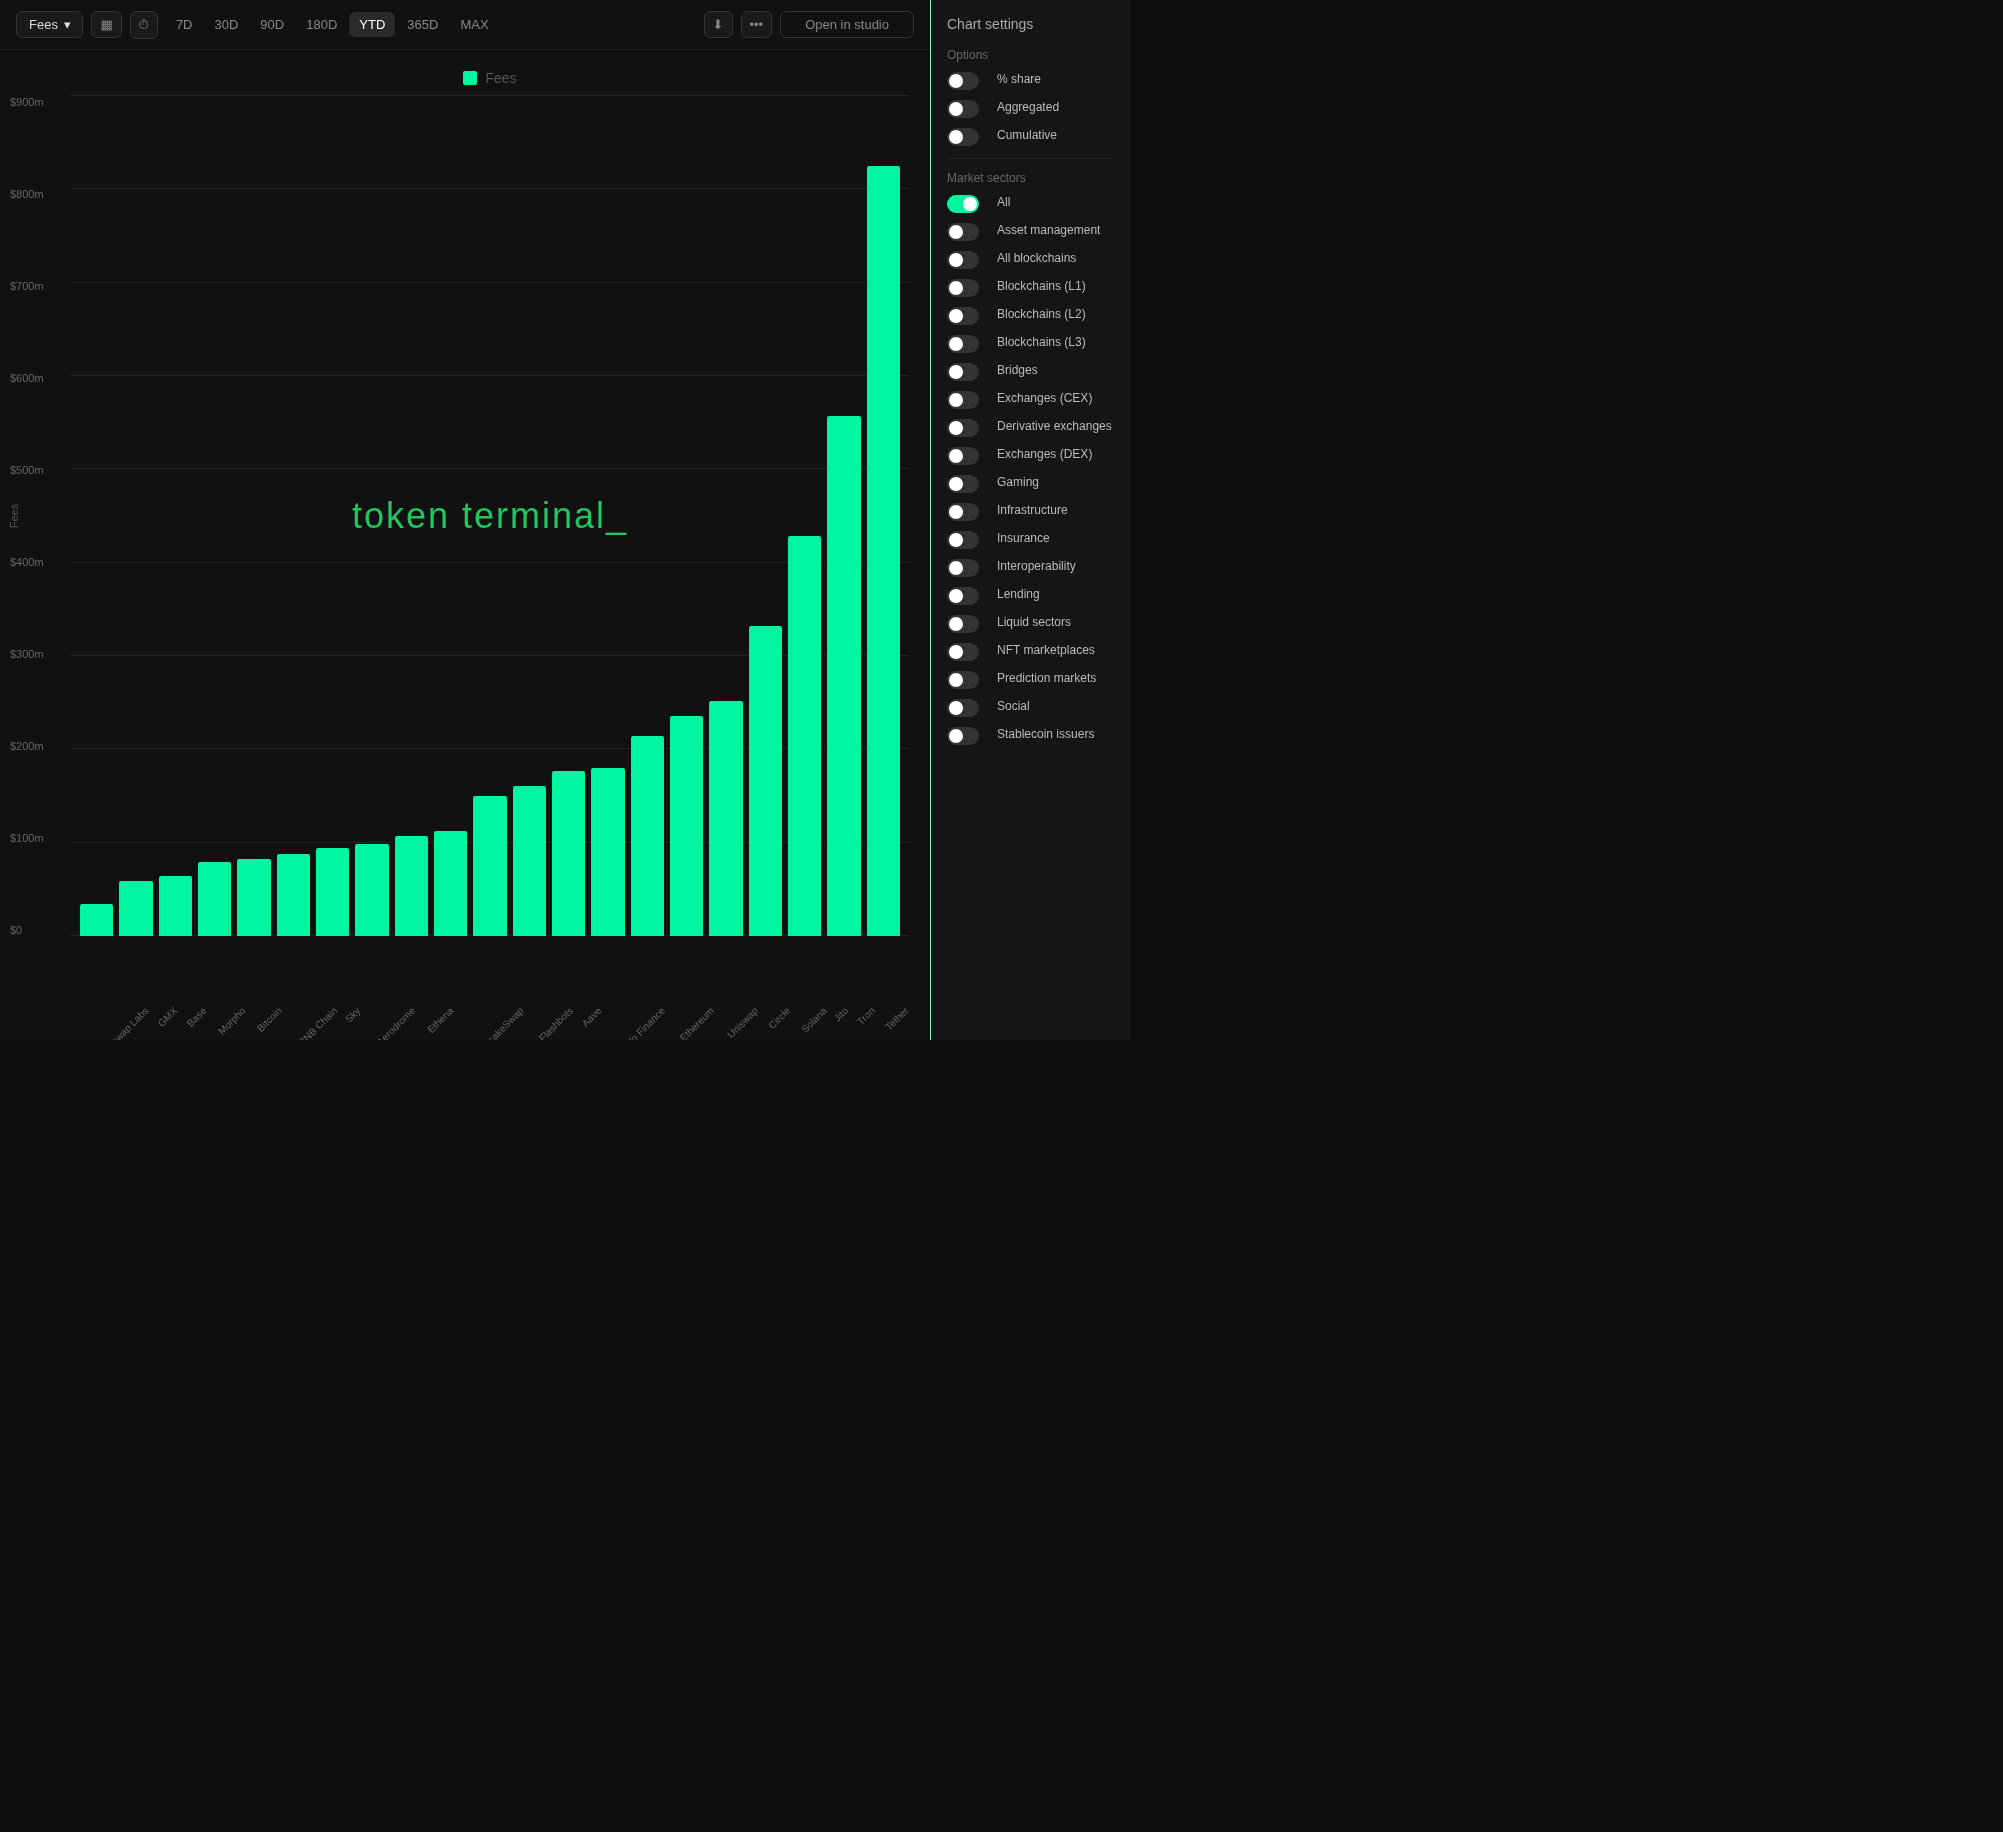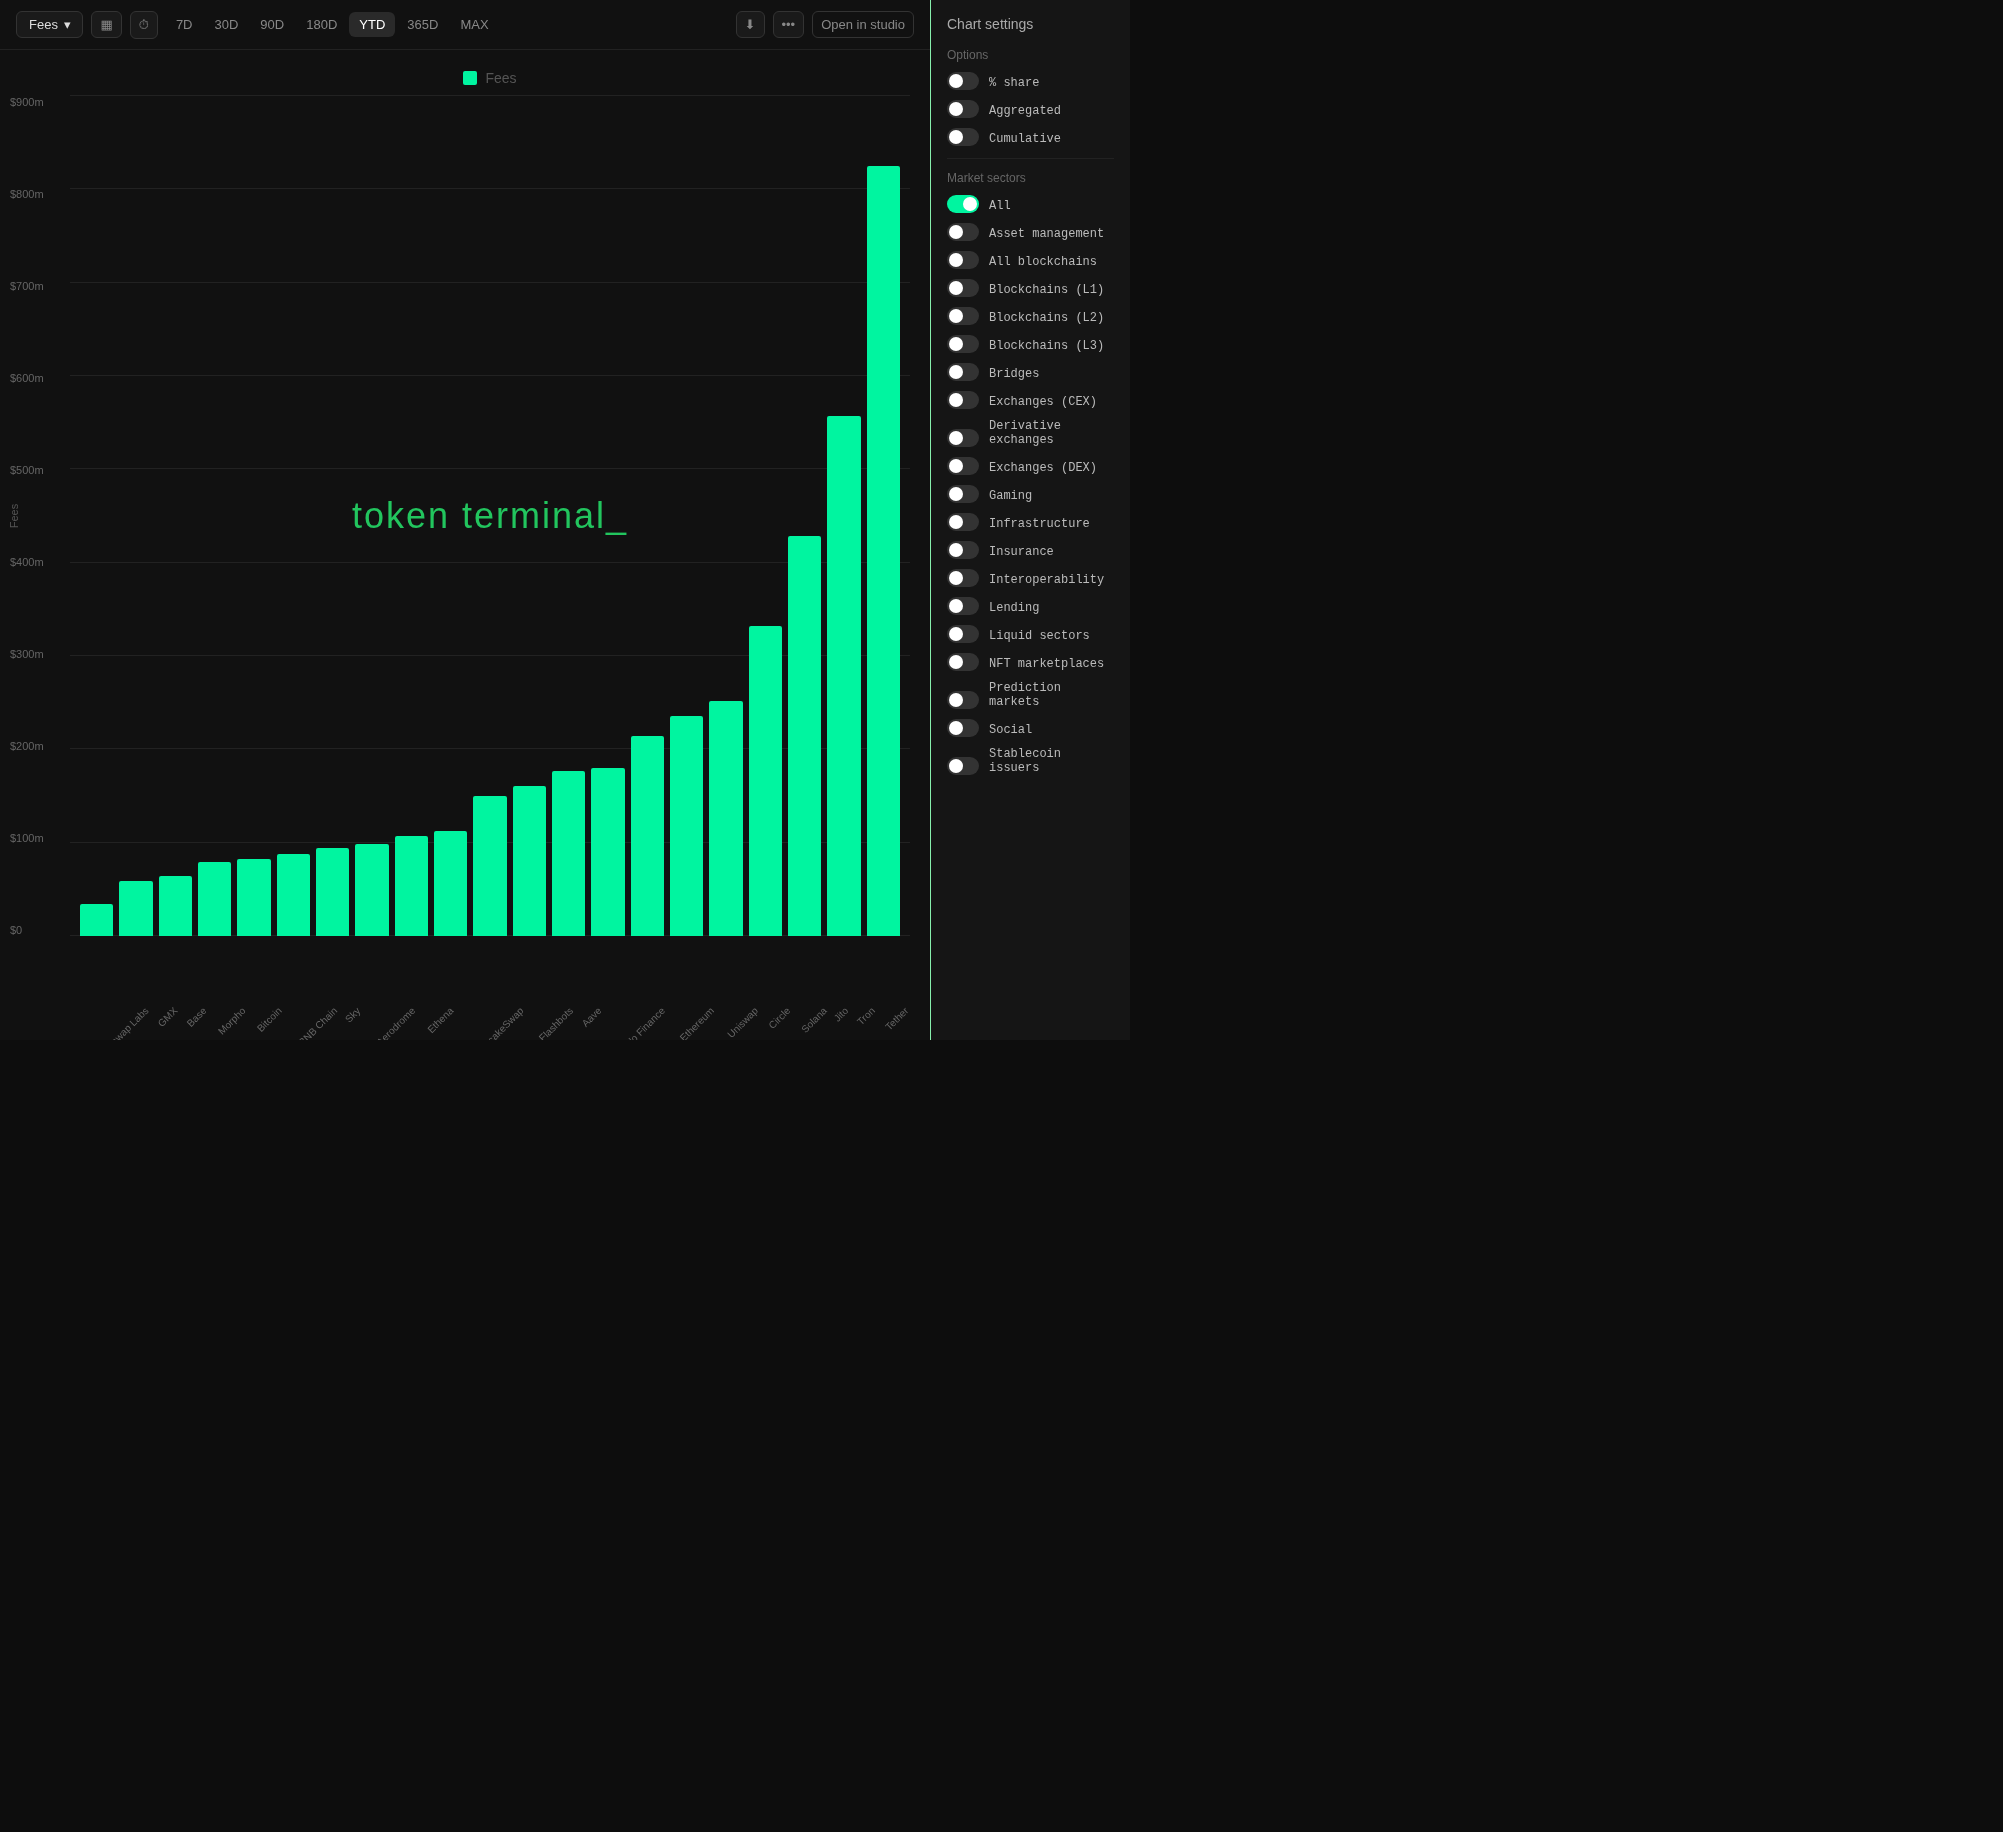--- a/index.html
+++ b/index.html
@@ -78,21 +78,21 @@
       background: #2a2a2a;
       color: #fff;
     }
 
     .spacer { flex: 1; }
 
     .open-studio-btn {
       background: transparent;
       border: 1px solid #333;
       color: #888;
-      padding: 5px 8px;
+      padding: 5px 24px;
       border-radius: 6px;
       cursor: pointer;
       font-size: 13px;
     }
 
     
     .chart-container {
       flex: 1;
       position: relative;
       padding: 20px 20px 100px 70px;
@@ -255,24 +255,23 @@
 
     .section-label {
       color: #666;
       font-size: 12px;
       margin-bottom: 10px;
       margin-top: 8px;
     }
 
     .toggle-row {
       display: flex;
-      align-items: flex-end;
-      gap: 10px;
+      align-items: flex-start;
+      gap: 18px;
       margin-bottom: 10px;
-      font-family: Liberation Mono, monospace;
     }
 
     .toggle {
       width: 32px;
       height: 18px;
       border-radius: 9px;
       background: #333;
       position: relative;
       cursor: pointer;
       flex-shrink: 0;

